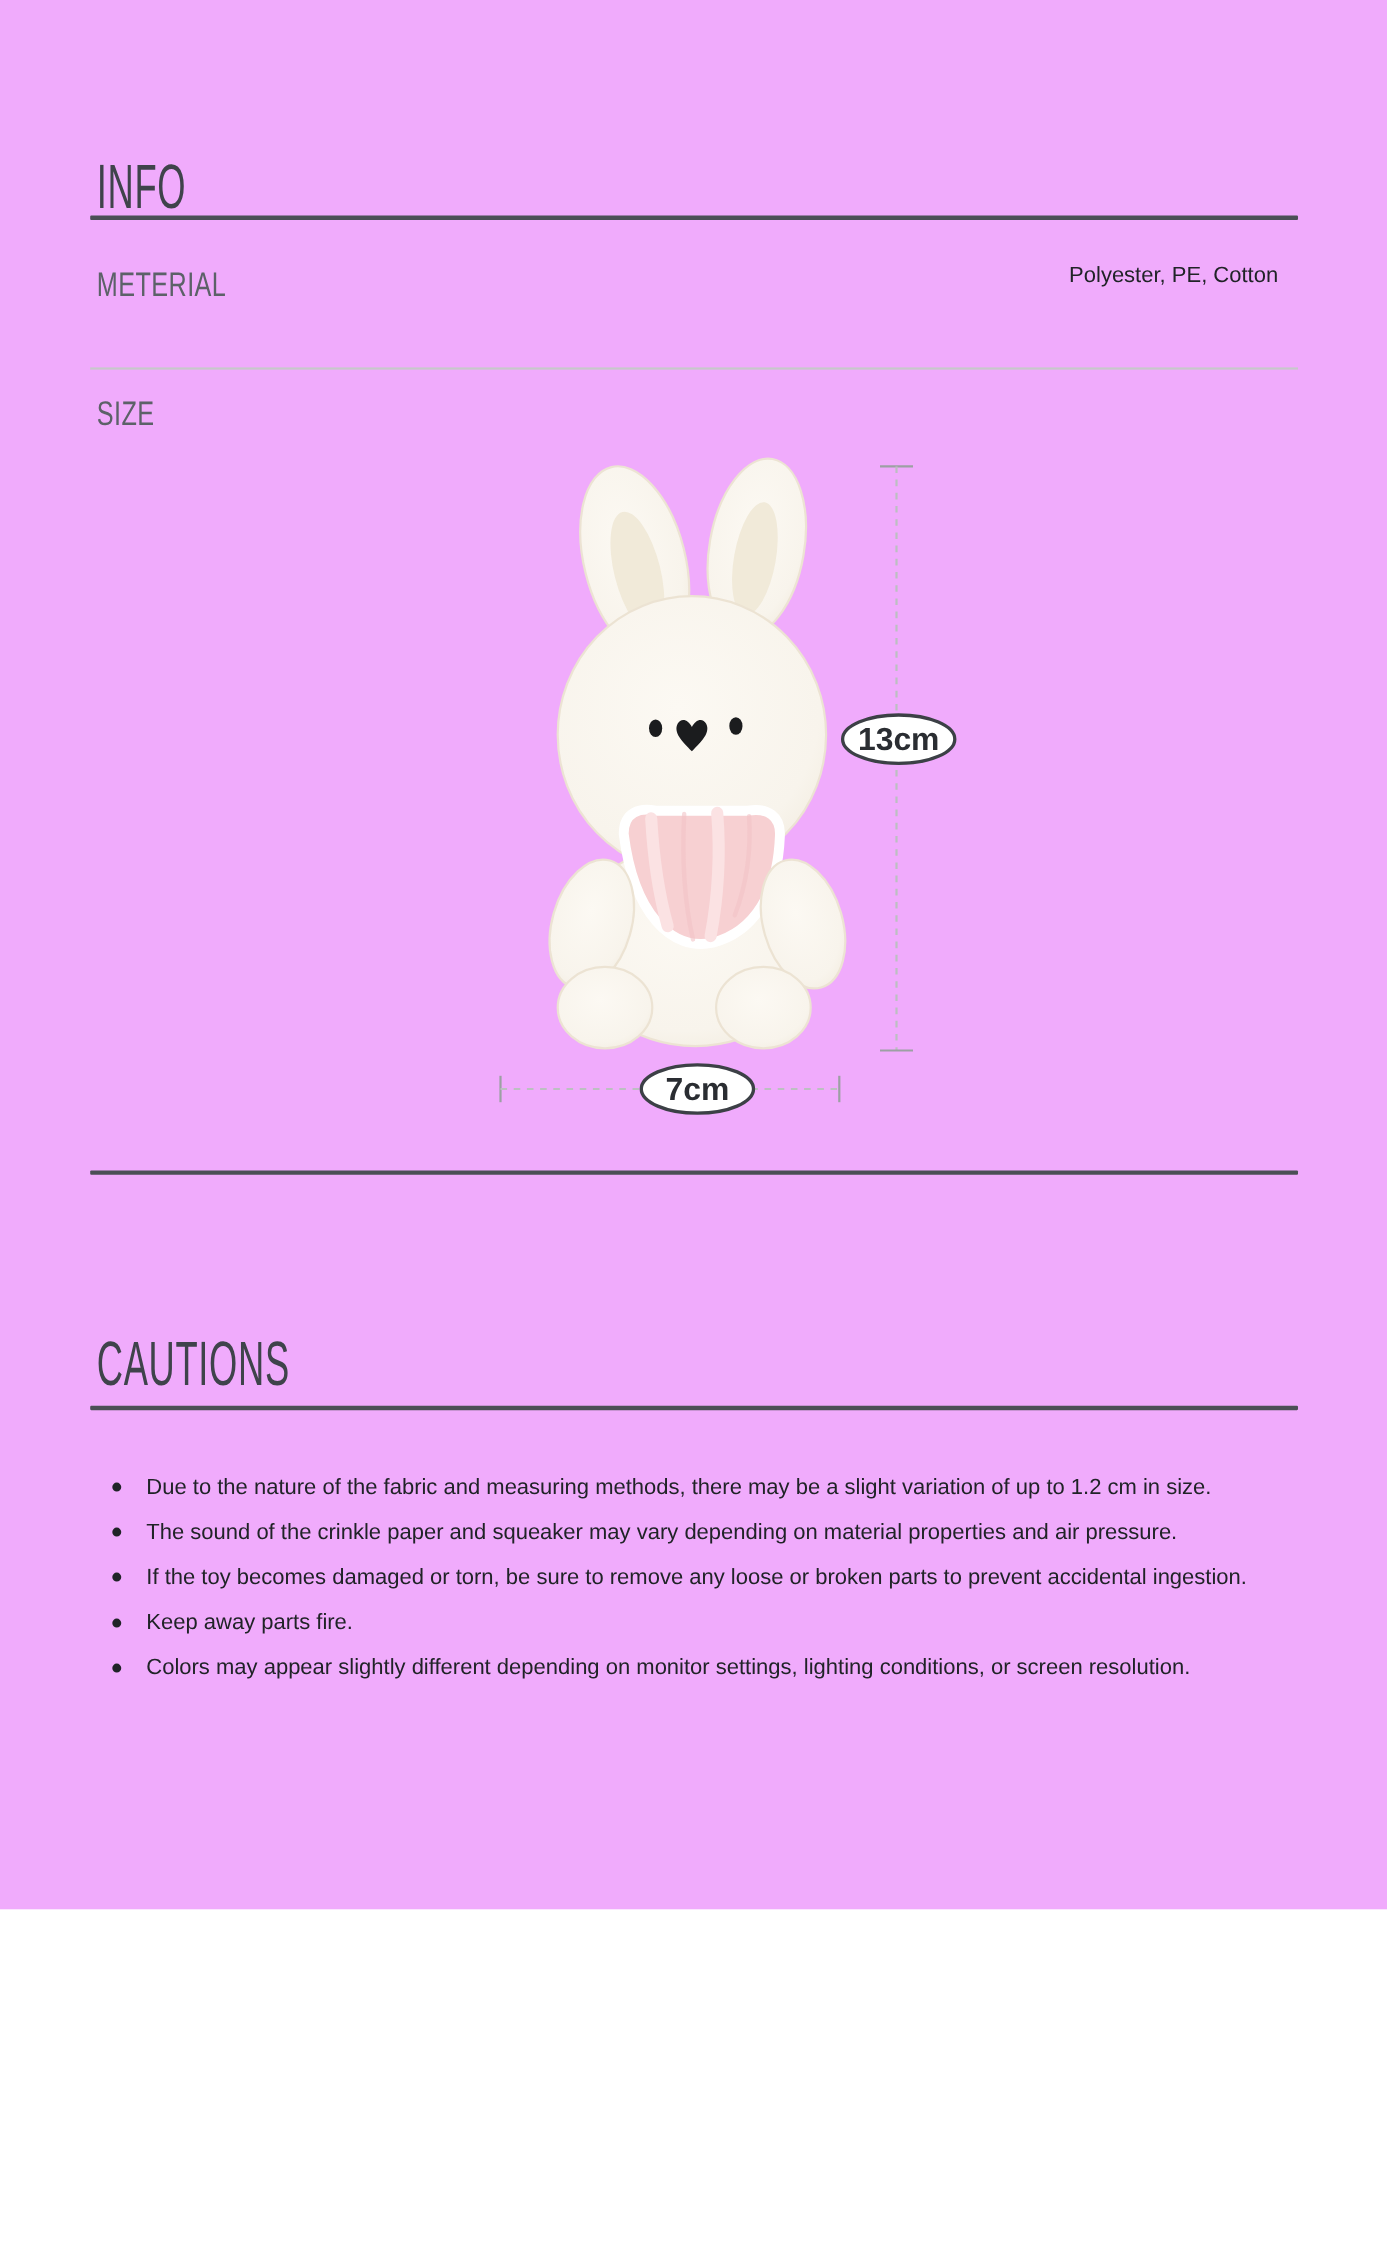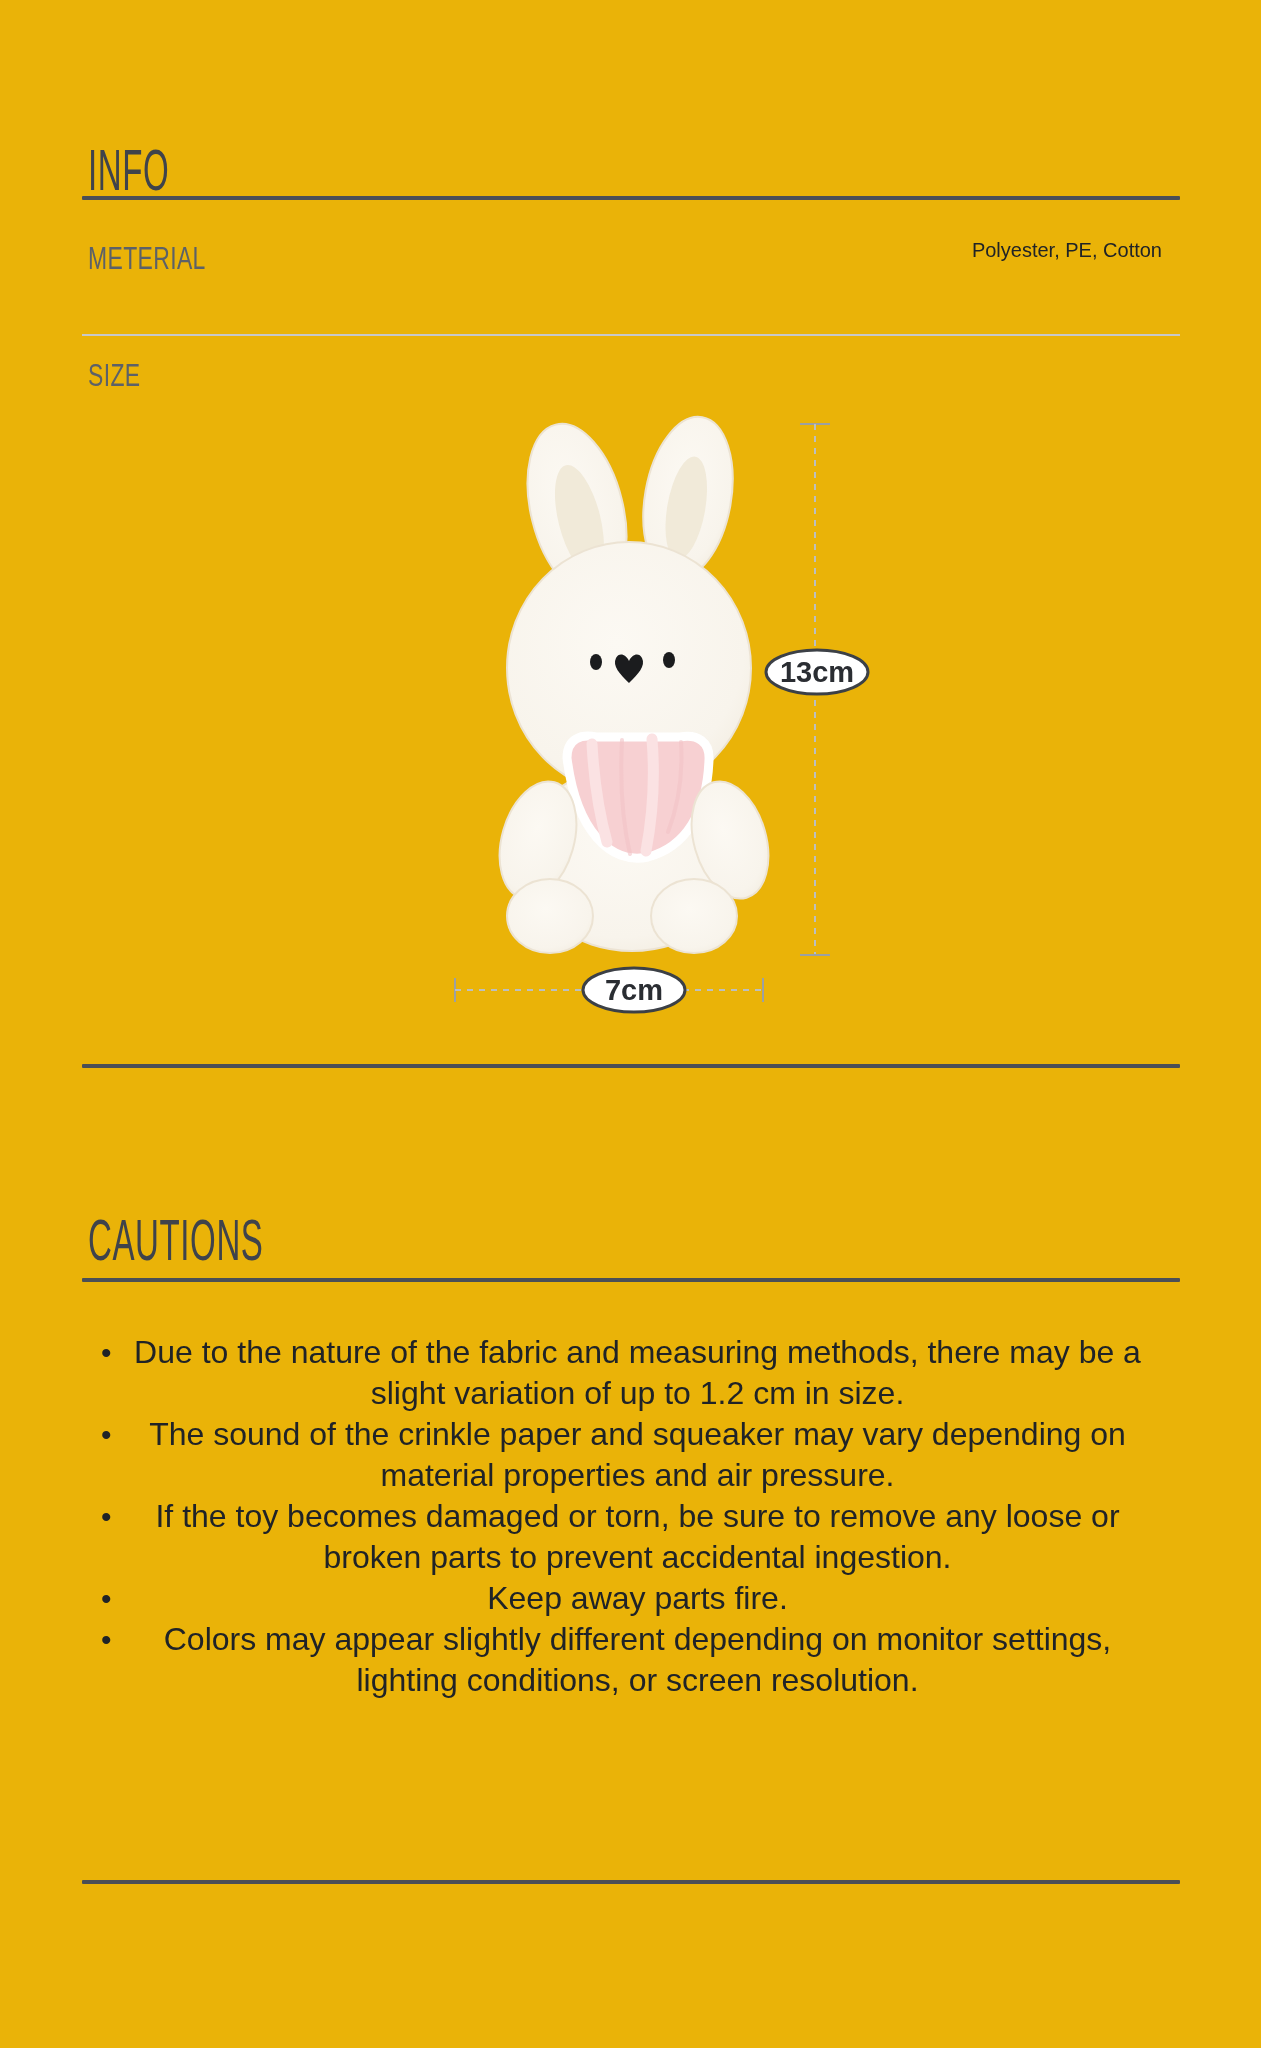--- a/index.html
+++ b/index.html
@@ -1,19 +1,19 @@
 <!DOCTYPE html>
 <html><head>
 <meta charset="utf-8">
 <style>
   html,body{margin:0;padding:0;background:#ffffff;}
   .page{
     position:relative;
-    width:1261px;height:2048px;
-    background:#eab308;
+    width:1261px;height:1736px;
+    background:#f0abfc;
     font-family:"Liberation Sans", sans-serif;
     overflow:hidden;
   }
   
   .big-heading{
     position:absolute;left:88px;
     font-size:57px;font-weight:400;color:#3f434b;
     letter-spacing:1px;line-height:1;
     transform:scaleX(0.58);transform-origin:left top;
     white-space:nowrap;
@@ -41,21 +41,21 @@
     white-space:nowrap;
   }
   
   .size-figure{
     position:absolute;left:80px;top:408px;width:1100px;height:612px;
   }
   
   .cautions-list{
     position:absolute;left:96px;top:1332px;width:1046px;
     margin:0;padding:0;list-style:none;
-    font-size:32px;line-height:41px;color:#202327;text-align:center;
+    font-size:20px;line-height:41px;color:#202327;
   }
   .cautions-list li{
     position:relative;padding-left:37px;margin:0;
   }
   .cautions-list li::before{
     content:"\2022";
     position:absolute;left:5px;top:0;
     font-size:30px;color:#202327;
   }
 </style>

